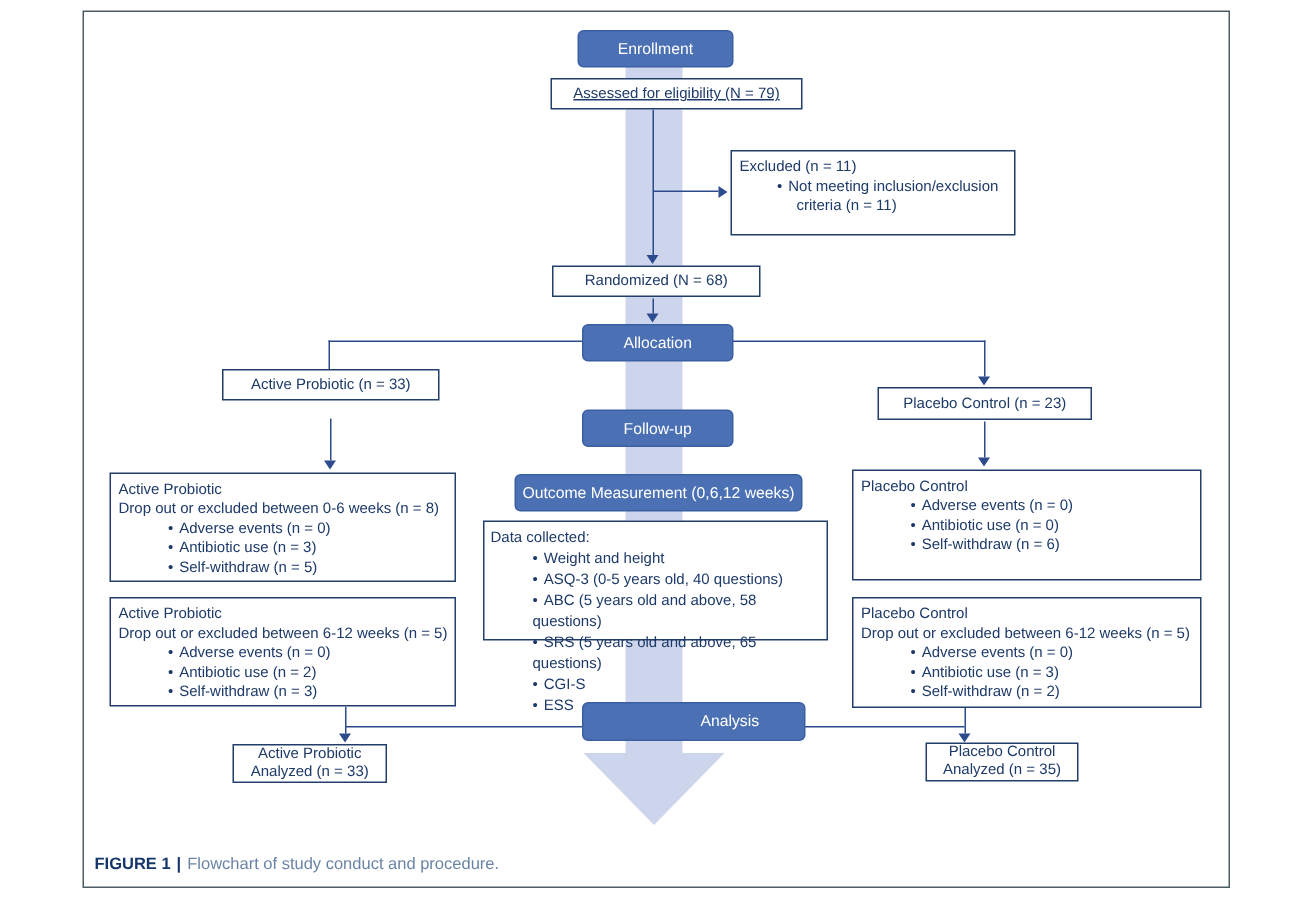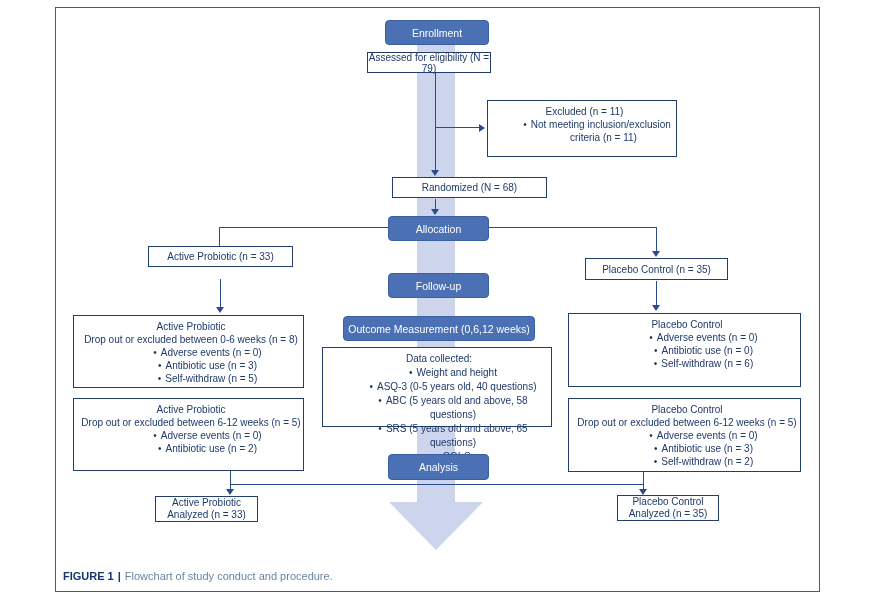--- a/index.html
+++ b/index.html
@@ -22,21 +22,21 @@
   .h{position:absolute;height:1px;background:var(--connector);}
   .ah-down{position:absolute;width:0;height:0;border-left:4px solid transparent;
            border-right:4px solid transparent;border-top:6px solid var(--connector);}
   .ah-right{position:absolute;width:0;height:0;border-top:4px solid transparent;
             border-bottom:4px solid transparent;border-left:6px solid var(--connector);}
   
   .stage{position:absolute;background:var(--stage-fill);border:1px solid var(--stage-border);
          border-radius:4px;color:#fff;font-size:10.5px;display:flex;align-items:center;
          justify-content:center;text-align:center;z-index:3;}
   .wbox{position:absolute;background:#fff;border:1px solid var(--box-border);
-        color:var(--text-dark);font-size:10px;z-index:2;box-sizing:border-box;text-align:center;}
+        color:var(--text-dark);font-size:10px;z-index:2;box-sizing:border-box;}
   .cbox{display:flex;align-items:center;justify-content:center;text-align:center;}
   .col{display:flex;flex-direction:column;align-items:center;justify-content:center;
        line-height:12.5px;}
   .dropbox{padding:4px 0 0 5px;line-height:13px;}
   .datab{padding:4px 0 0 4px;line-height:14px;}
   .excbox{padding:4px 0 0 5px;line-height:13px;}
   .indent{margin-left:33px;}
   .indent2{margin-left:28px;}
   .exc-bullet{margin-left:25px;}
   .exc-cont{margin-left:38px;}
@@ -73,49 +73,50 @@
   <div class="h" style="left:230px;top:484px;width:413px;"></div>
   <div class="v" style="left:230px;top:471px;height:18px;"></div>
   <div class="ah-down" style="left:226px;top:489px;"></div>
   <div class="v" style="left:643px;top:472px;height:17px;"></div>
   <div class="ah-down" style="left:639px;top:489px;"></div>
 
   <div class="stage" style="left:385px;top:20px;width:102px;height:23px;">Enrollment</div>
   <div class="stage" style="left:388px;top:216px;width:99px;height:23px;">Allocation</div>
   <div class="stage" style="left:388px;top:273px;width:99px;height:23px;">Follow-up</div>
   <div class="stage" style="left:343px;top:316px;width:190px;height:23px;">Outcome Measurement (0,6,12 weeks)</div>
-  <div class="stage" style="left:388px;top:454px;width:99px;height:24px;">Analysis</div>
+  <div class="stage" style="left:388px;top:468px;width:99px;height:24px;padding-left:48px;">Analysis</div>
 
-  <div class="wbox cbox" style="left:367px;top:52px;width:124px;height:21px;">Assessed for eligibility (N = 79)</div>
+  <div class="wbox cbox" style="left:367px;top:52px;width:168px;height:21px;text-decoration:underline;">Assessed for eligibility (N = 79)</div>
 
   <div class="wbox excbox" style="left:487px;top:100px;width:190px;height:57px;">
     <div>Excluded (n = 11)</div>
     <div class="exc-bullet"><span class="bm">•</span><span>Not meeting inclusion/exclusion</span></div>
     <div class="exc-cont">criteria (n = 11)</div>
   </div>
 
-  <div class="wbox cbox" style="left:368px;top:177px;width:155px;height:21px;margin-left:24px;">Randomized (N = 68)</div>
+  <div class="wbox cbox" style="left:368px;top:177px;width:139px;height:21px;">Randomized (N = 68)</div>
 
   <div class="wbox cbox" style="left:148px;top:246px;width:145px;height:21px;">Active Probiotic (n = 33)</div>
 
-  <div class="wbox cbox" style="left:585px;top:258px;width:143px;height:22px;">Placebo Control (n = 35)</div>
+  <div class="wbox cbox" style="left:585px;top:258px;width:143px;height:22px;">Placebo Control (n = 23)</div>
 
   <div class="wbox dropbox" style="left:73px;top:315px;width:231px;height:73px;">
     <div>Active Probiotic</div>
     <div>Drop out or excluded between 0-6 weeks (n = 8)</div>
     <div class="indent"><span class="bm">•</span><span>Adverse events (n = 0)</span></div>
     <div class="indent"><span class="bm">•</span><span>Antibiotic use (n = 3)</span></div>
     <div class="indent"><span class="bm">•</span><span>Self-withdraw (n = 5)</span></div>
   </div>
 
   <div class="wbox dropbox" style="left:73px;top:398px;width:231px;height:73px;">
     <div>Active Probiotic</div>
     <div>Drop out or excluded between 6-12 weeks (n = 5)</div>
     <div class="indent"><span class="bm">•</span><span>Adverse events (n = 0)</span></div>
     <div class="indent"><span class="bm">•</span><span>Antibiotic use (n = 2)</span></div>
+    <div class="indent"><span class="bm">•</span><span>Self-withdraw (n = 3)</span></div>
   </div>
 
   <div class="wbox dropbox" style="left:568px;top:313px;width:233px;height:74px;">
     <div>Placebo Control</div>
     <div class="indent"><span class="bm">•</span><span>Adverse events (n = 0)</span></div>
     <div class="indent"><span class="bm">•</span><span>Antibiotic use (n = 0)</span></div>
     <div class="indent"><span class="bm">•</span><span>Self-withdraw (n = 6)</span></div>
   </div>
 
   <div class="wbox dropbox" style="left:568px;top:398px;width:233px;height:74px;">

